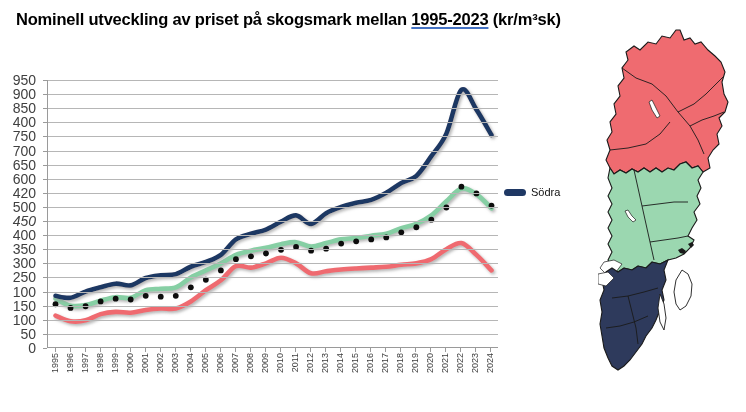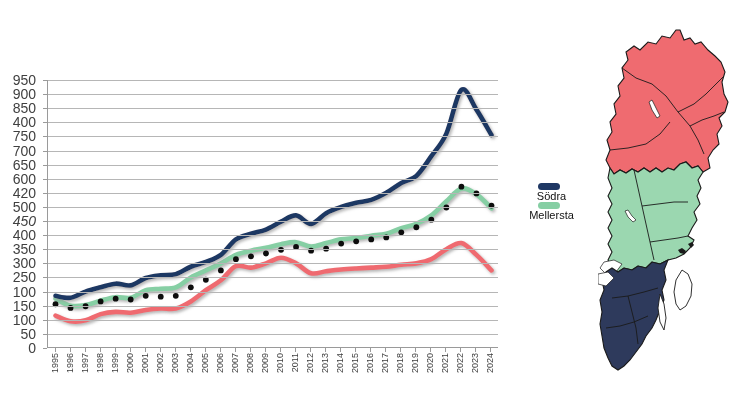--- a/index.html
+++ b/index.html
@@ -117,21 +117,20 @@
     position: absolute;
     left: 504px;
     top: 183px;
     width: 95px;
   }
   .legend-row {
     display: flex;
     align-items: center;
     height: 18px;
     margin-bottom: 1px;
-    flex-direction: column;
   }
   .legend-swatch {
     width: 22px;
     height: 7px;
     border-radius: 4px;
     margin-right: 5px;
     flex: 0 0 auto;
   }
   .legend-dots {
     width: 22px;
@@ -160,20 +159,23 @@
     width: 148px;
     height: 368px;
   }
   #map svg { display: block; }
 </style>
 </head>
 <body>
 
 <div id="root">
 
+  <div id="title">
+    <span>Nominell utveckling av priset på skogsmark mellan </span><span class="underlined">1995-2023</span><span> (kr/m³sk)</span>
+  </div>
 
   <div id="chart-wrap">
     <div id="ylabels">
         <div class="ytick-label" style="top: 268px;">0</div>
         <div class="ytickmark" style="top: 268px;"></div>
         <div class="ytick-label" style="top: 253.895px;">50</div>
         <div class="ytickmark" style="top: 253.895px;"></div>
         <div class="ytick-label" style="top: 239.789px;">100</div>
         <div class="ytickmark" style="top: 239.789px;"></div>
         <div class="ytick-label" style="top: 225.684px;">150</div>
@@ -336,24 +338,20 @@
         <div class="xtick-label" style="left: 485.483px; top: 293px;">2024</div>
         <div class="xtickmark" style="left: 490.483px;"></div>
       </div>
   </div>
 
   <div id="legend">
       <div class="legend-row">
         <span class="legend-swatch" style="background: rgb(31, 56, 100);"></span>
         <span class="legend-label">Södra</span>
       </div>
-      <div class="legend-row">
-        <span class="legend-swatch" style="background: rgb(134, 207, 164);"></span>
-        <span class="legend-label">Mellersta</span>
-      </div>
     </div>
 
   <div id="map">
     <svg viewBox="0 0 148 368" width="148" height="368">
 
       <path fill="#ef6b70" stroke="#1a1a1a" stroke-width="1.1" d="M82,8 L86,18 L92,16 L97,22 L103,20 L110,28 L117,34 L123,40
                L127,50 L124,60 L126,72 L130,80 L127,90 L121,96 L124,104
                L119,112 L121,122 L115,128 L110,136 L112,146 L105,150
                L100,144 L94,146 L88,140 L82,142 L76,148 L70,146 L64,150
                L58,146 L52,150 L46,146 L40,150 L34,147 L28,151

